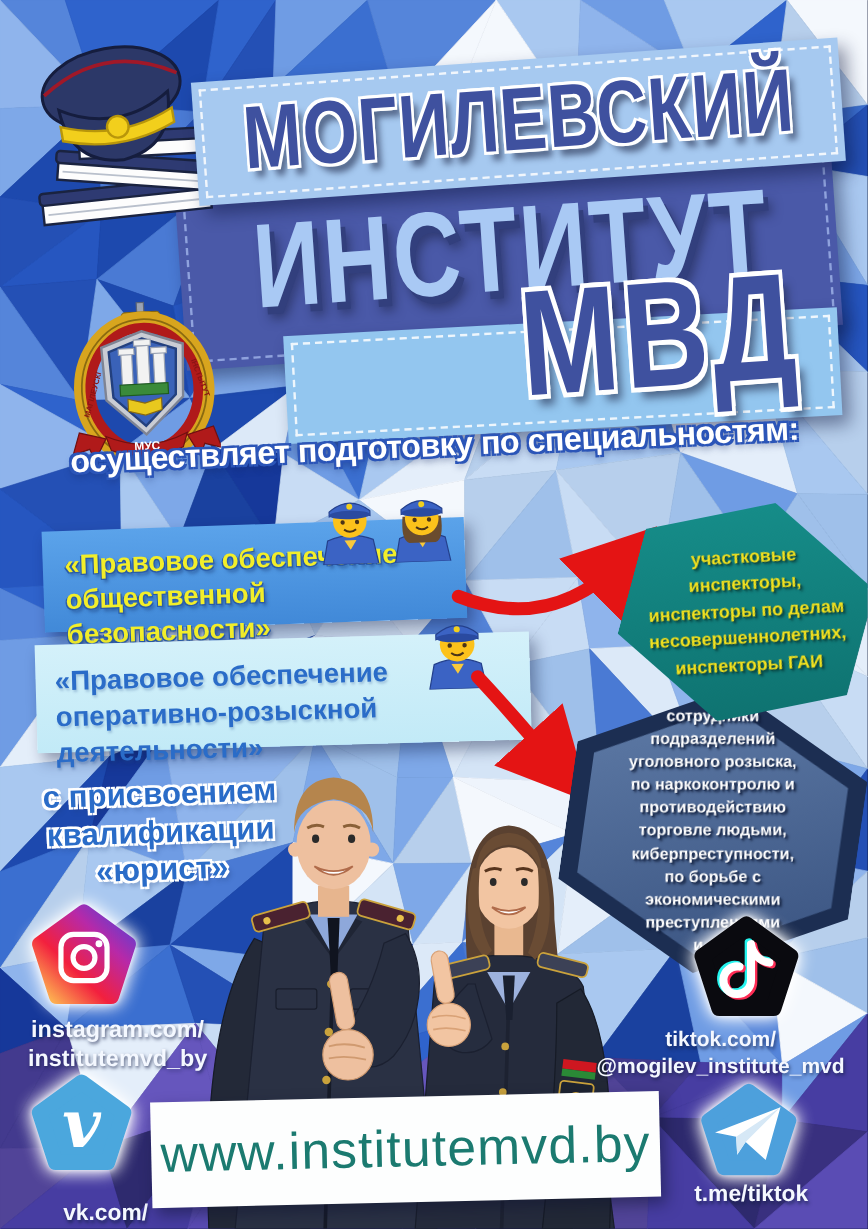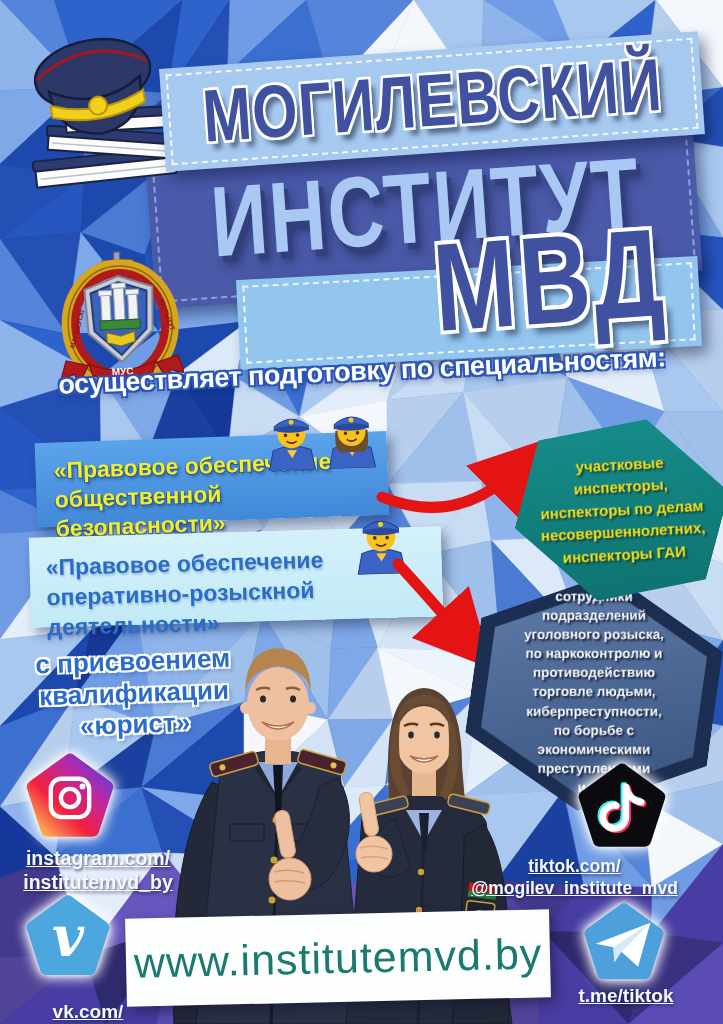--- a/index.html
+++ b/index.html
@@ -58,21 +58,21 @@
     transform:rotate(-8deg);font-size:13.5px;font-weight:bold;color:#fff;line-height:1.42;
     text-shadow:1px 1px 0 #1c2e52,2px 2px 2px rgba(10,20,45,.8);}
 
   .qualif{left:20px;top:646px;width:228px;text-align:center;transform:rotate(-2deg);z-index:4;
     font-size:26px;font-weight:bold;color:#2a6cc8;line-height:1.22;
     text-shadow:-2px -2px 0 #fff,2px -2px 0 #fff,-2px 2px 0 #fff,2px 2px 0 #fff,3px 4px 4px rgba(30,60,120,.4);}
 
   
   .badge{filter:drop-shadow(0 0 7px rgba(255,255,255,.95)) drop-shadow(0 0 2px rgba(255,255,255,.9));z-index:7;}
   .slabel{z-index:7;color:#f4f8ff;font-weight:bold;text-align:center;line-height:1.25;
-    text-shadow:1px 2px 3px rgba(20,30,70,.7);text-decoration:underline;}
+    text-shadow:1px 2px 3px rgba(20,30,70,.7);}
 
   .wwwbar{left:126px;top:914px;width:424px;height:88px;transform:rotate(-1.3deg);z-index:8;
     background:#fdfefe;box-shadow:4px 6px 12px rgba(15,20,50,.5);
     display:flex;align-items:center;justify-content:center;}
   .wwwbar span{font-size:43px;color:#1b7a70;letter-spacing:1px;}
 
   .arrows{z-index:5;pointer-events:none;}
   .cadets{z-index:6;}
   .art{z-index:3;}
 </style>
@@ -565,21 +565,21 @@
 institutemvd_by</div>
 
   <svg class="abs badge" style="left:574px;top:756px;" width="96" height="100" viewBox="0 0 100 100">
     <polygon points="50,13 88,40.6 73.5,85.4 26.5,85.4 12,40.6" fill="#0a0a0f" stroke="#0a0a0f" stroke-width="14" stroke-linejoin="round"></polygon>
     <g fill="none" stroke-linecap="round" stroke-width="7">
       <path d="M54 30 V61 A12 12 0 1 1 44 49.5 M54 30 C 55.5 39 62 45 70 46" stroke="#25f4ee" transform="translate(-2,-1.5)"></path>
       <path d="M54 30 V61 A12 12 0 1 1 44 49.5 M54 30 C 55.5 39 62 45 70 46" stroke="#fe2c55" transform="translate(2,1.5)"></path>
       <path d="M54 30 V61 A12 12 0 1 1 44 49.5 M54 30 C 55.5 39 62 45 70 46" stroke="#fff"></path>
     </g>
   </svg>
-  <div class="abs slabel preline" style="left:452px;top:856px;width:245px;font-size:17.5px;">tiktok.com/
+  <div class="abs slabel preline" style="left:478px;top:856px;width:245px;font-size:17.5px;">tiktok.com/
 @mogilev_institute_mvd</div>
 
   <svg class="abs badge" style="left:22px;top:888px;" width="92" height="96" viewBox="0 0 100 100">
     <polygon points="50,13 88,40.6 73.5,85.4 26.5,85.4 12,40.6" fill="#4ba7dd" stroke="#4ba7dd" stroke-width="14" stroke-linejoin="round"></polygon>
     <text x="50" y="72" text-anchor="middle" font-size="60" font-style="italic" font-weight="bold" font-family="DejaVu Serif, serif" fill="#fff">v</text>
   </svg>
   <div class="abs slabel preline" style="left:0px;top:1000px;width:176px;font-size:19px;">vk.com/
 institutemvd</div>
 
   <svg class="abs badge" style="left:580px;top:896px;" width="88" height="92" viewBox="0 0 100 100">

